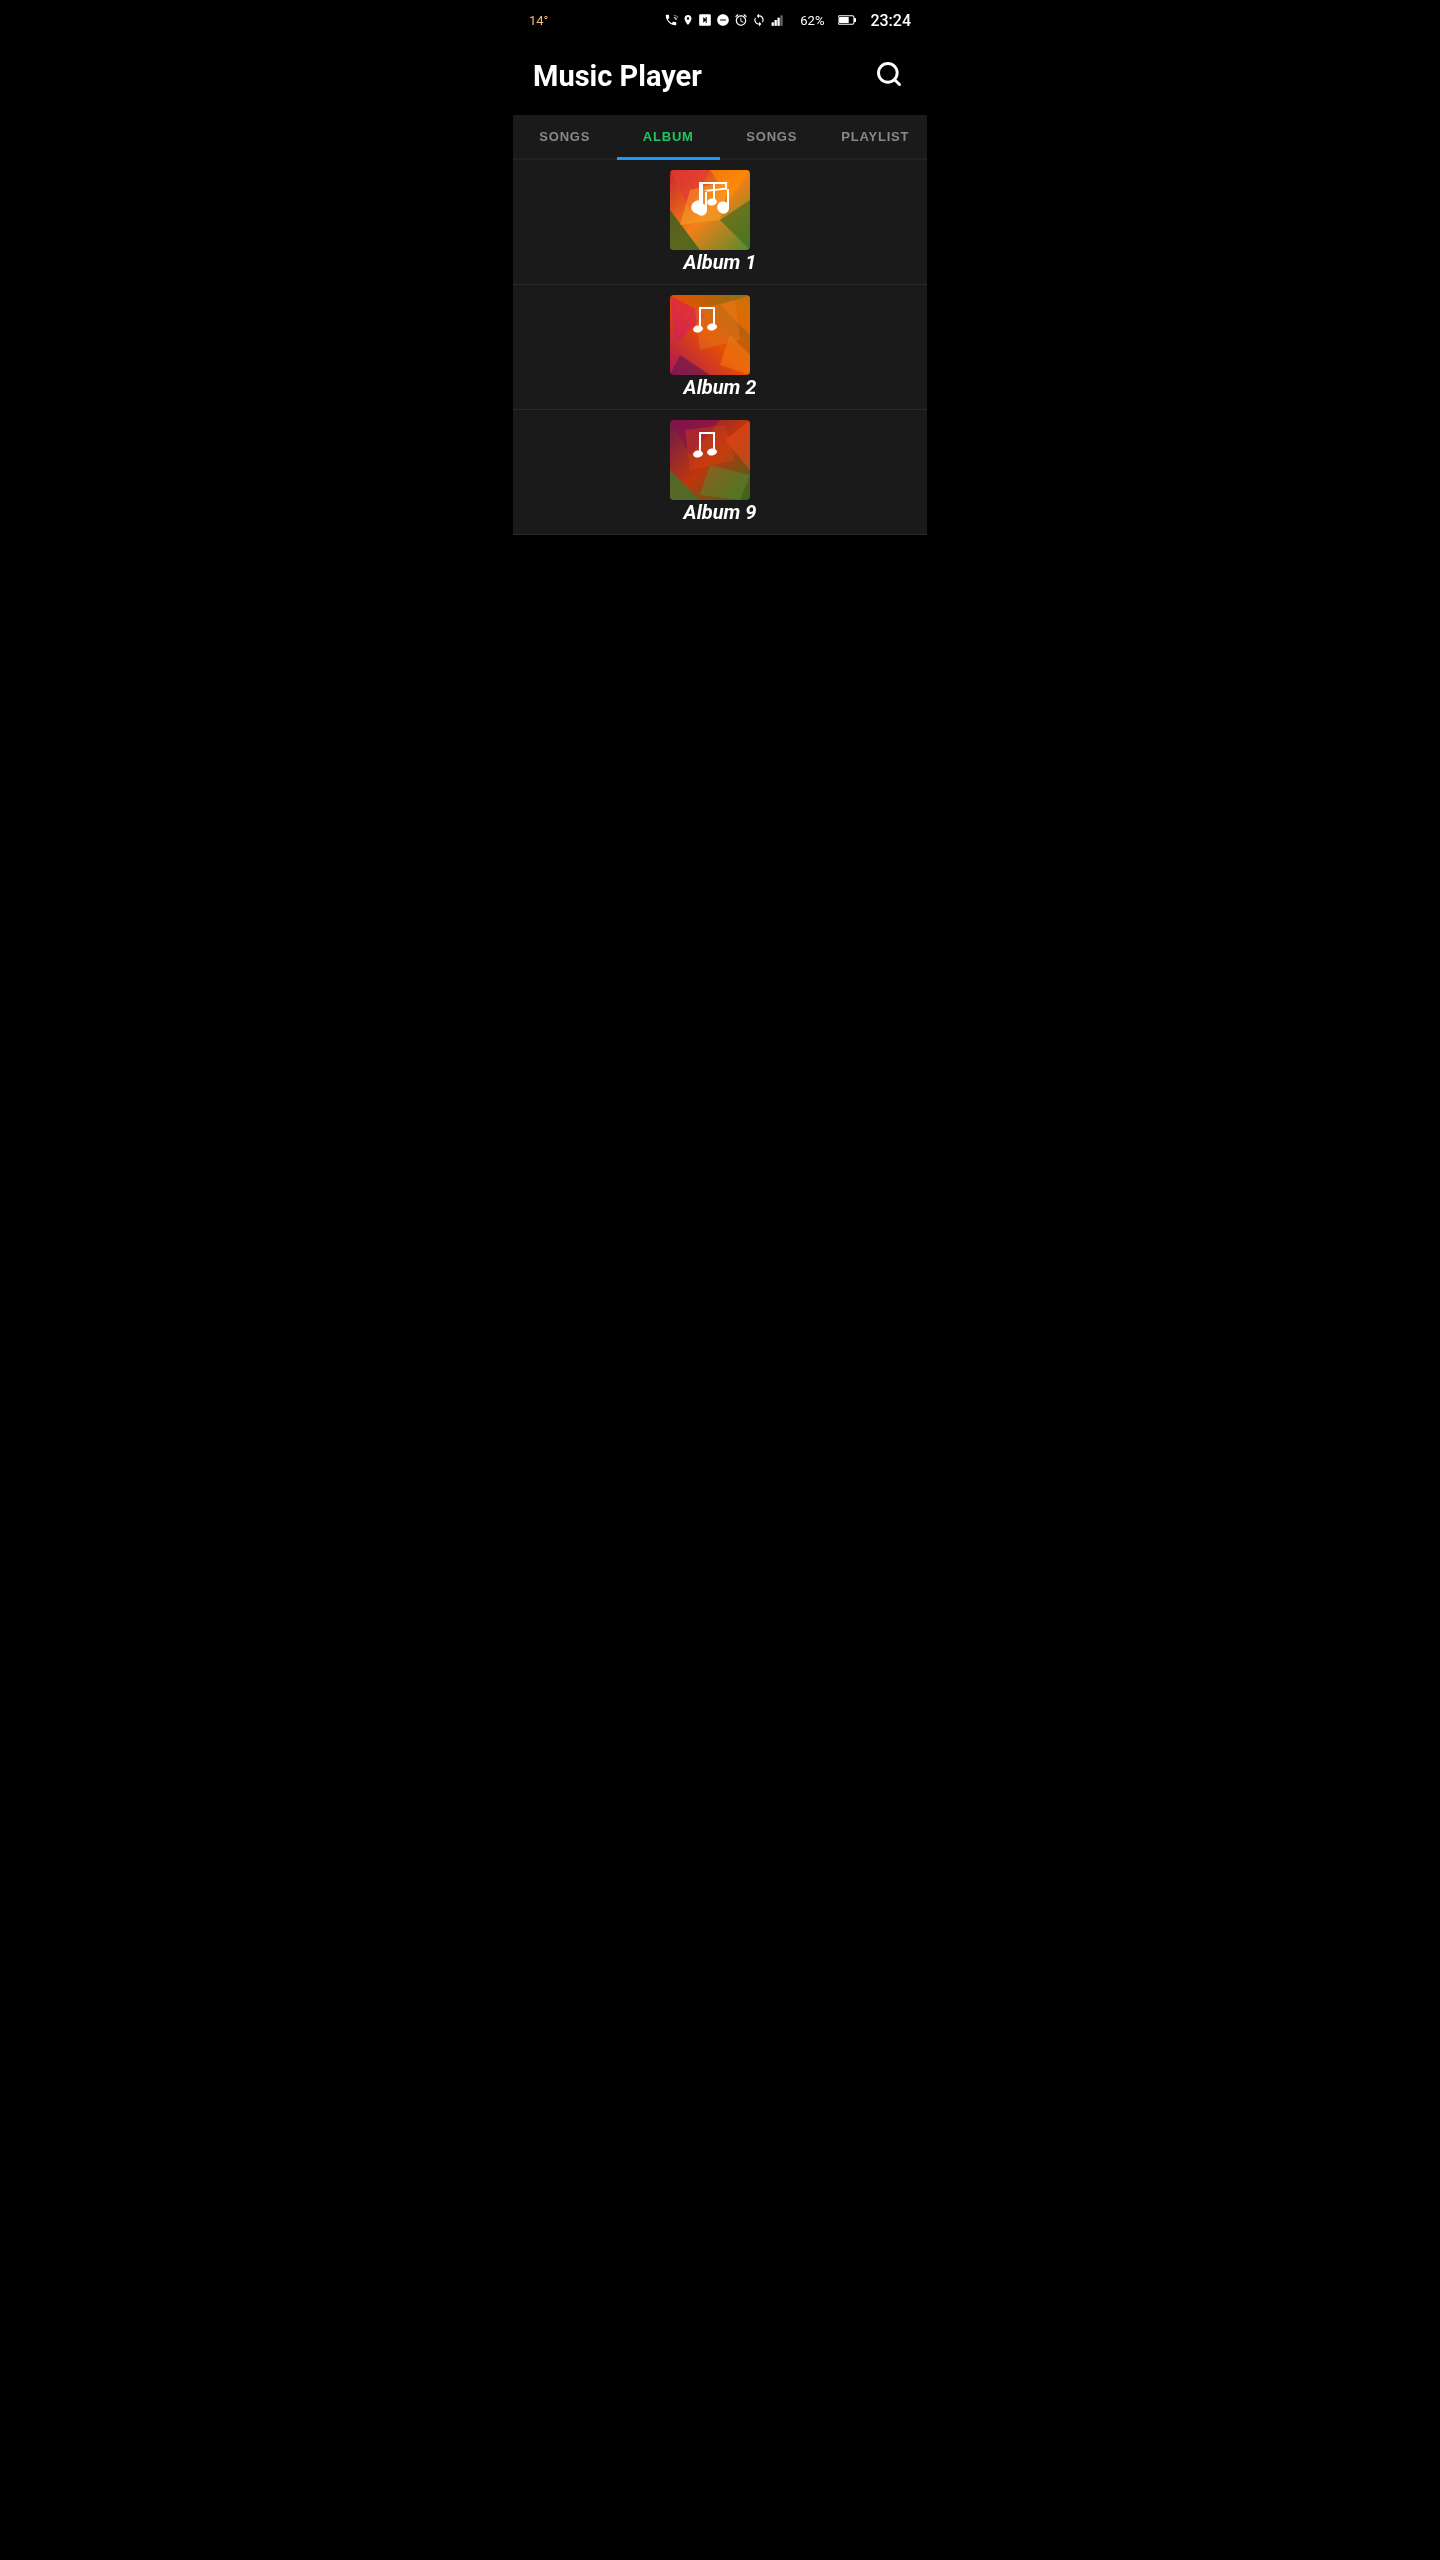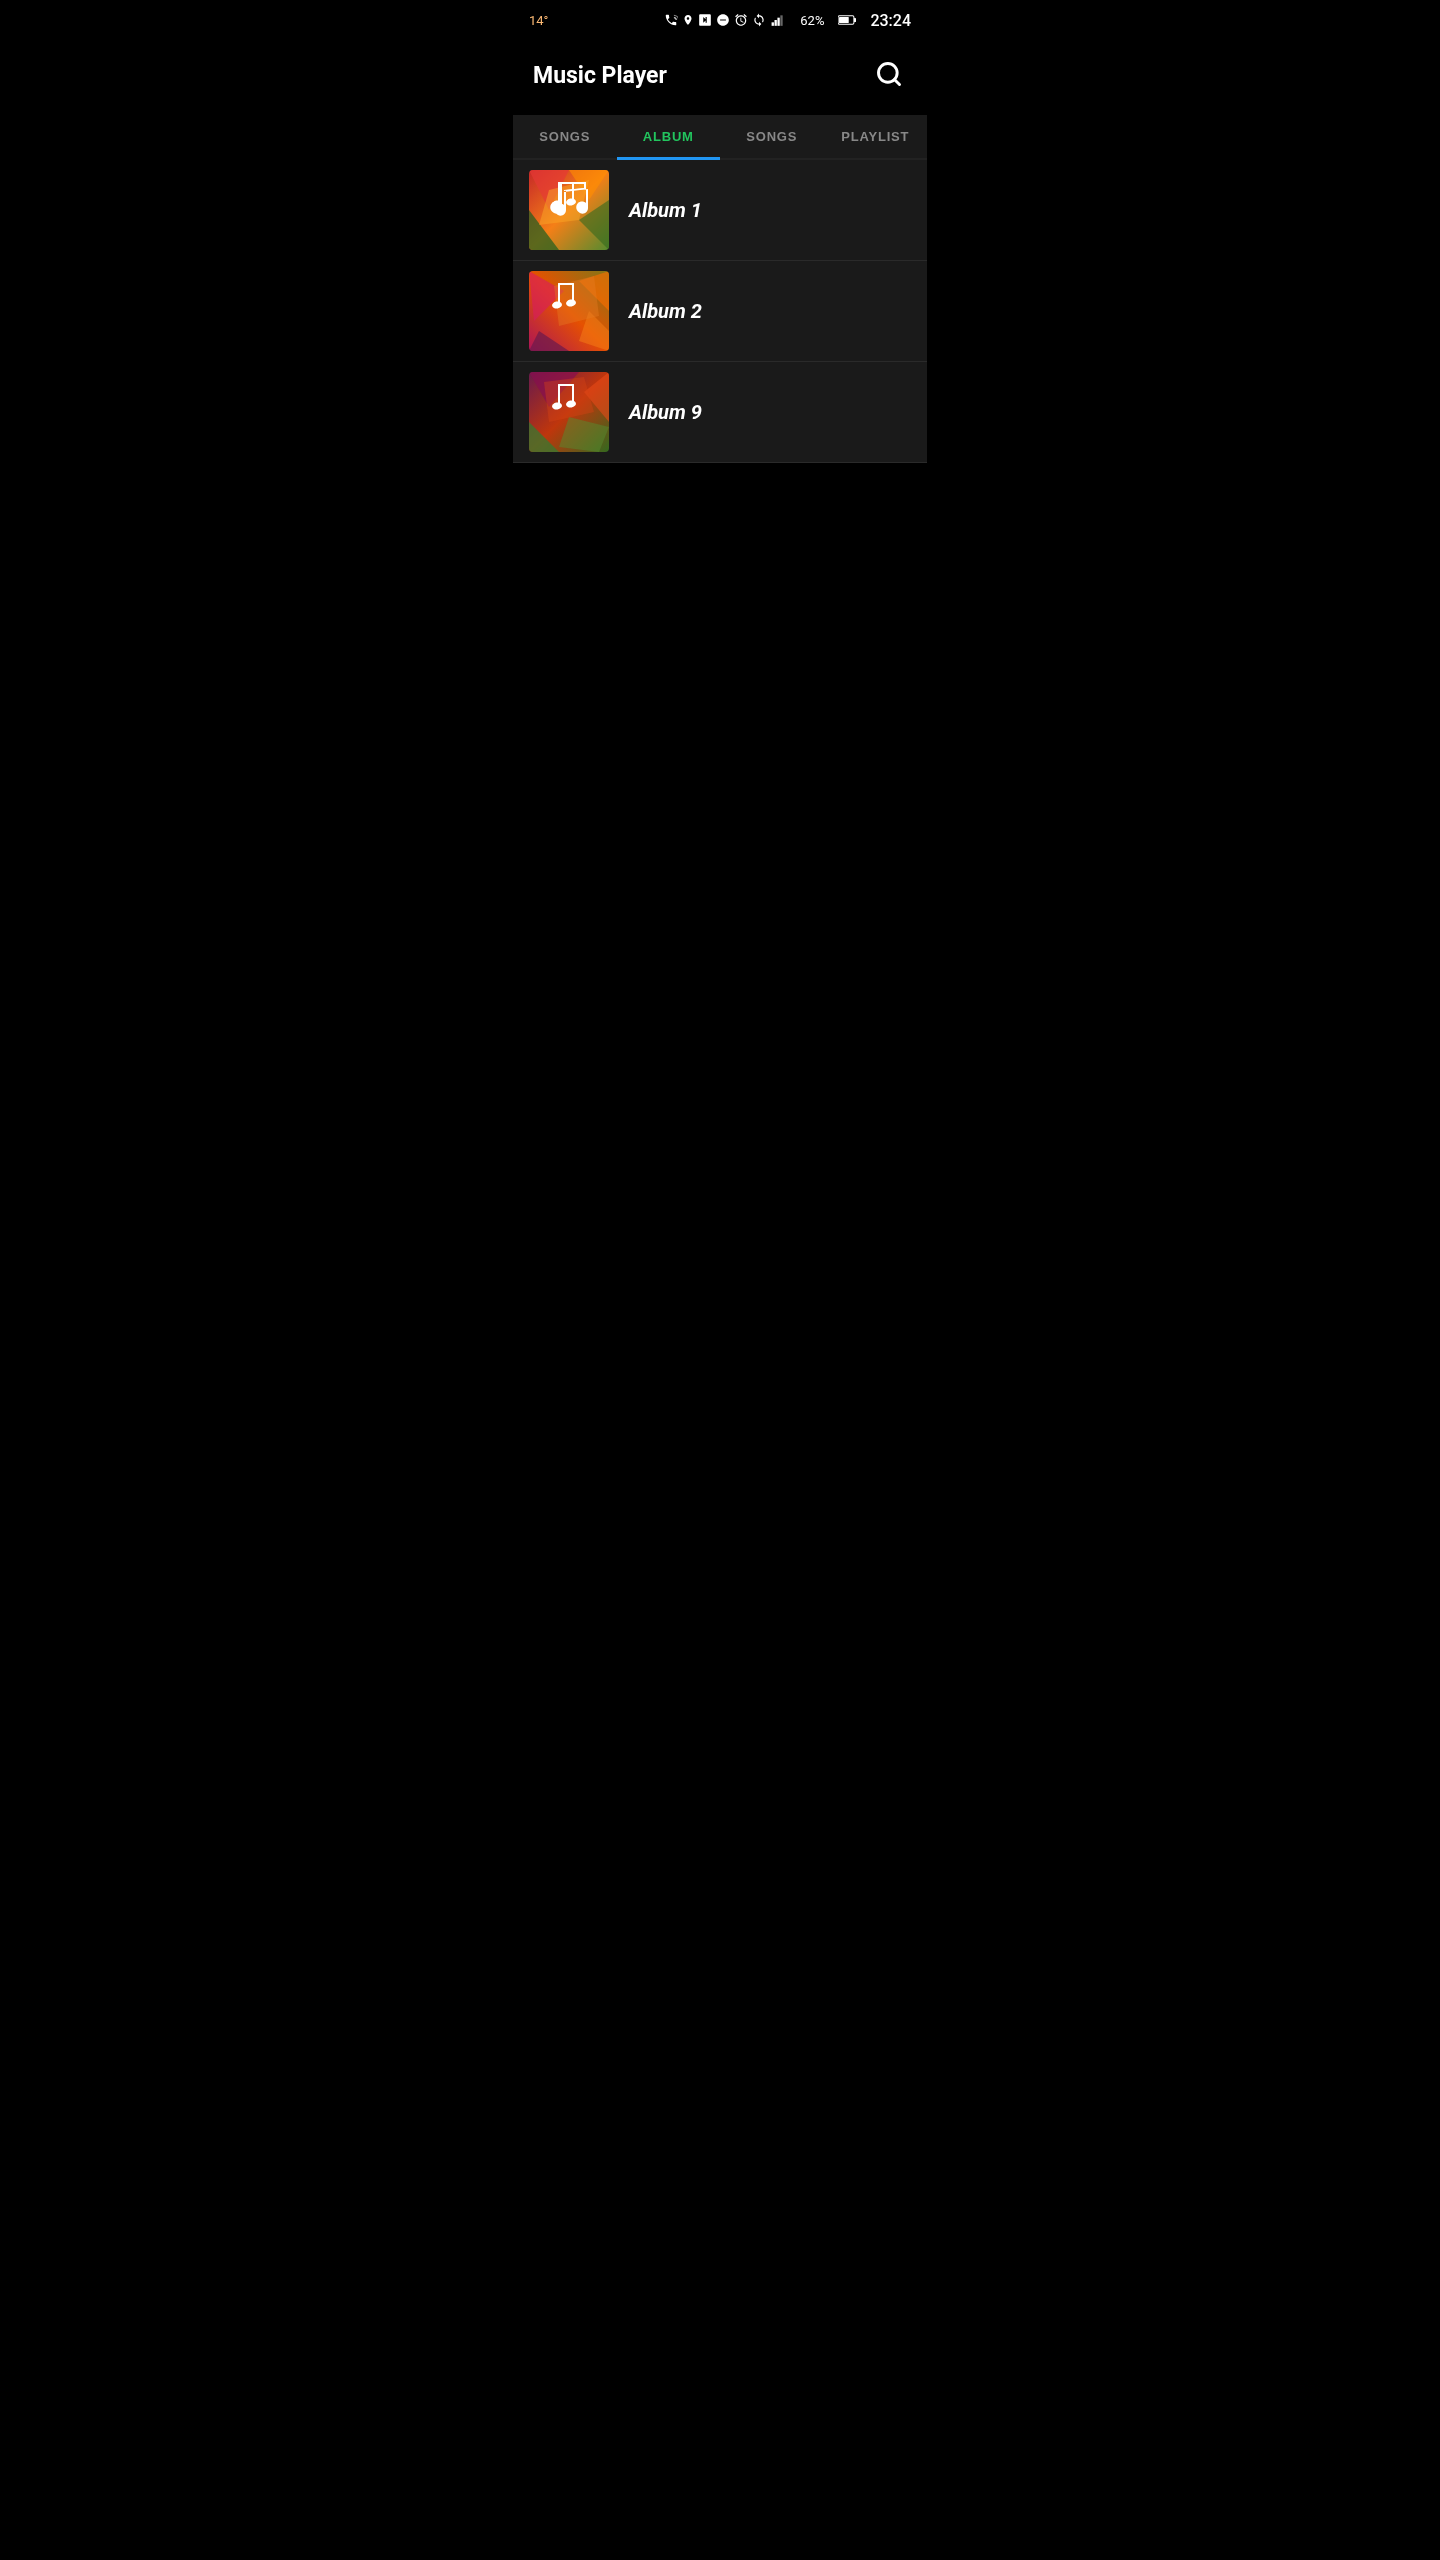--- a/index.html
+++ b/index.html
@@ -58,21 +58,21 @@
     
     .app-header {
       display: flex;
       justify-content: space-between;
       align-items: center;
       padding: 16px 20px 20px;
       background: #000;
     }
 
     .app-title {
-      font-size: 23px;
+      font-size: 29px;
       font-weight: bold;
       color: #fff;
     }
 
     .search-icon-btn {
       background: none;
       border: none;
       cursor: pointer;
       color: #fff;
       padding: 4px;
@@ -118,20 +118,21 @@
       background: #1a1a1a;
     }
 
     .album-item {
       display: flex;
       align-items: center;
       padding: 10px 16px;
       border-bottom: 1px solid #2a2a2a;
       cursor: pointer;
       min-height: 90px;
+      flex-direction: column;
     }
 
     
     .album-art {
       width: 80px;
       height: 80px;
       border-radius: 4px;
       margin-right: 20px;
       flex-shrink: 0;
       position: relative;

